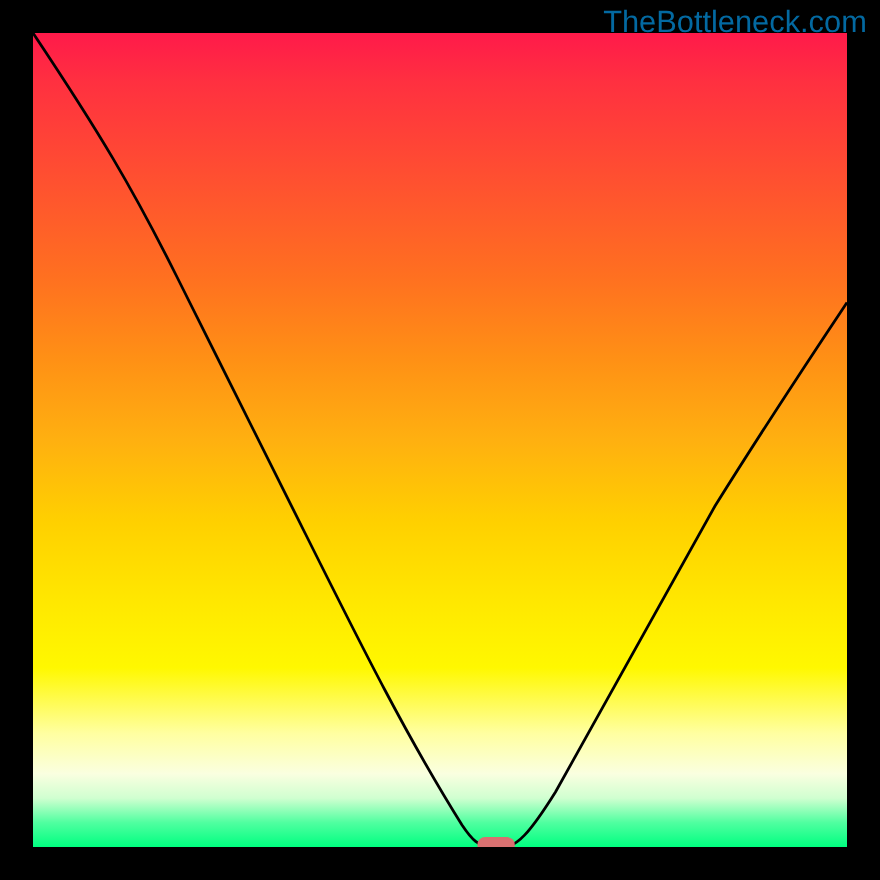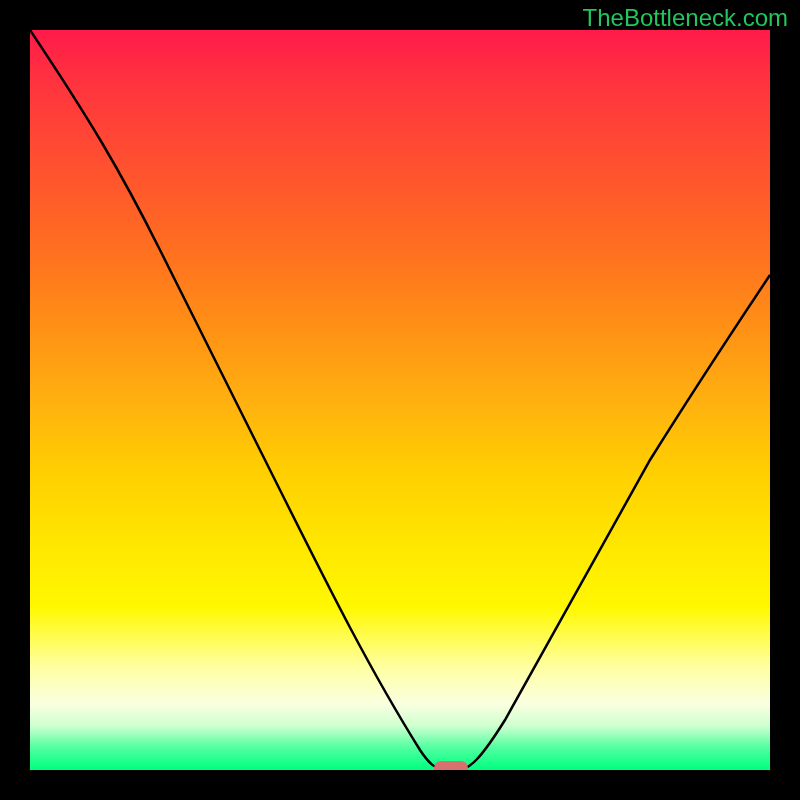--- a/index.html
+++ b/index.html
@@ -12,22 +12,22 @@
       height: 800px;
       background: #000;
       overflow: hidden;
       position: relative;
       font-family: Arial, sans-serif;
     }
     .watermark {
       position: absolute;
       top: 4px;
       right: 12px;
-      color: #22c55e;
-      font-size: 24px;
+      color: #0369a1;
+      font-size: 28px;
       font-weight: 500;
       z-index: 10;
     }
     .chart-area {
       position: absolute;
       left: 30px;
       top: 30px;
       width: 740px;
       height: 740px;
     }

